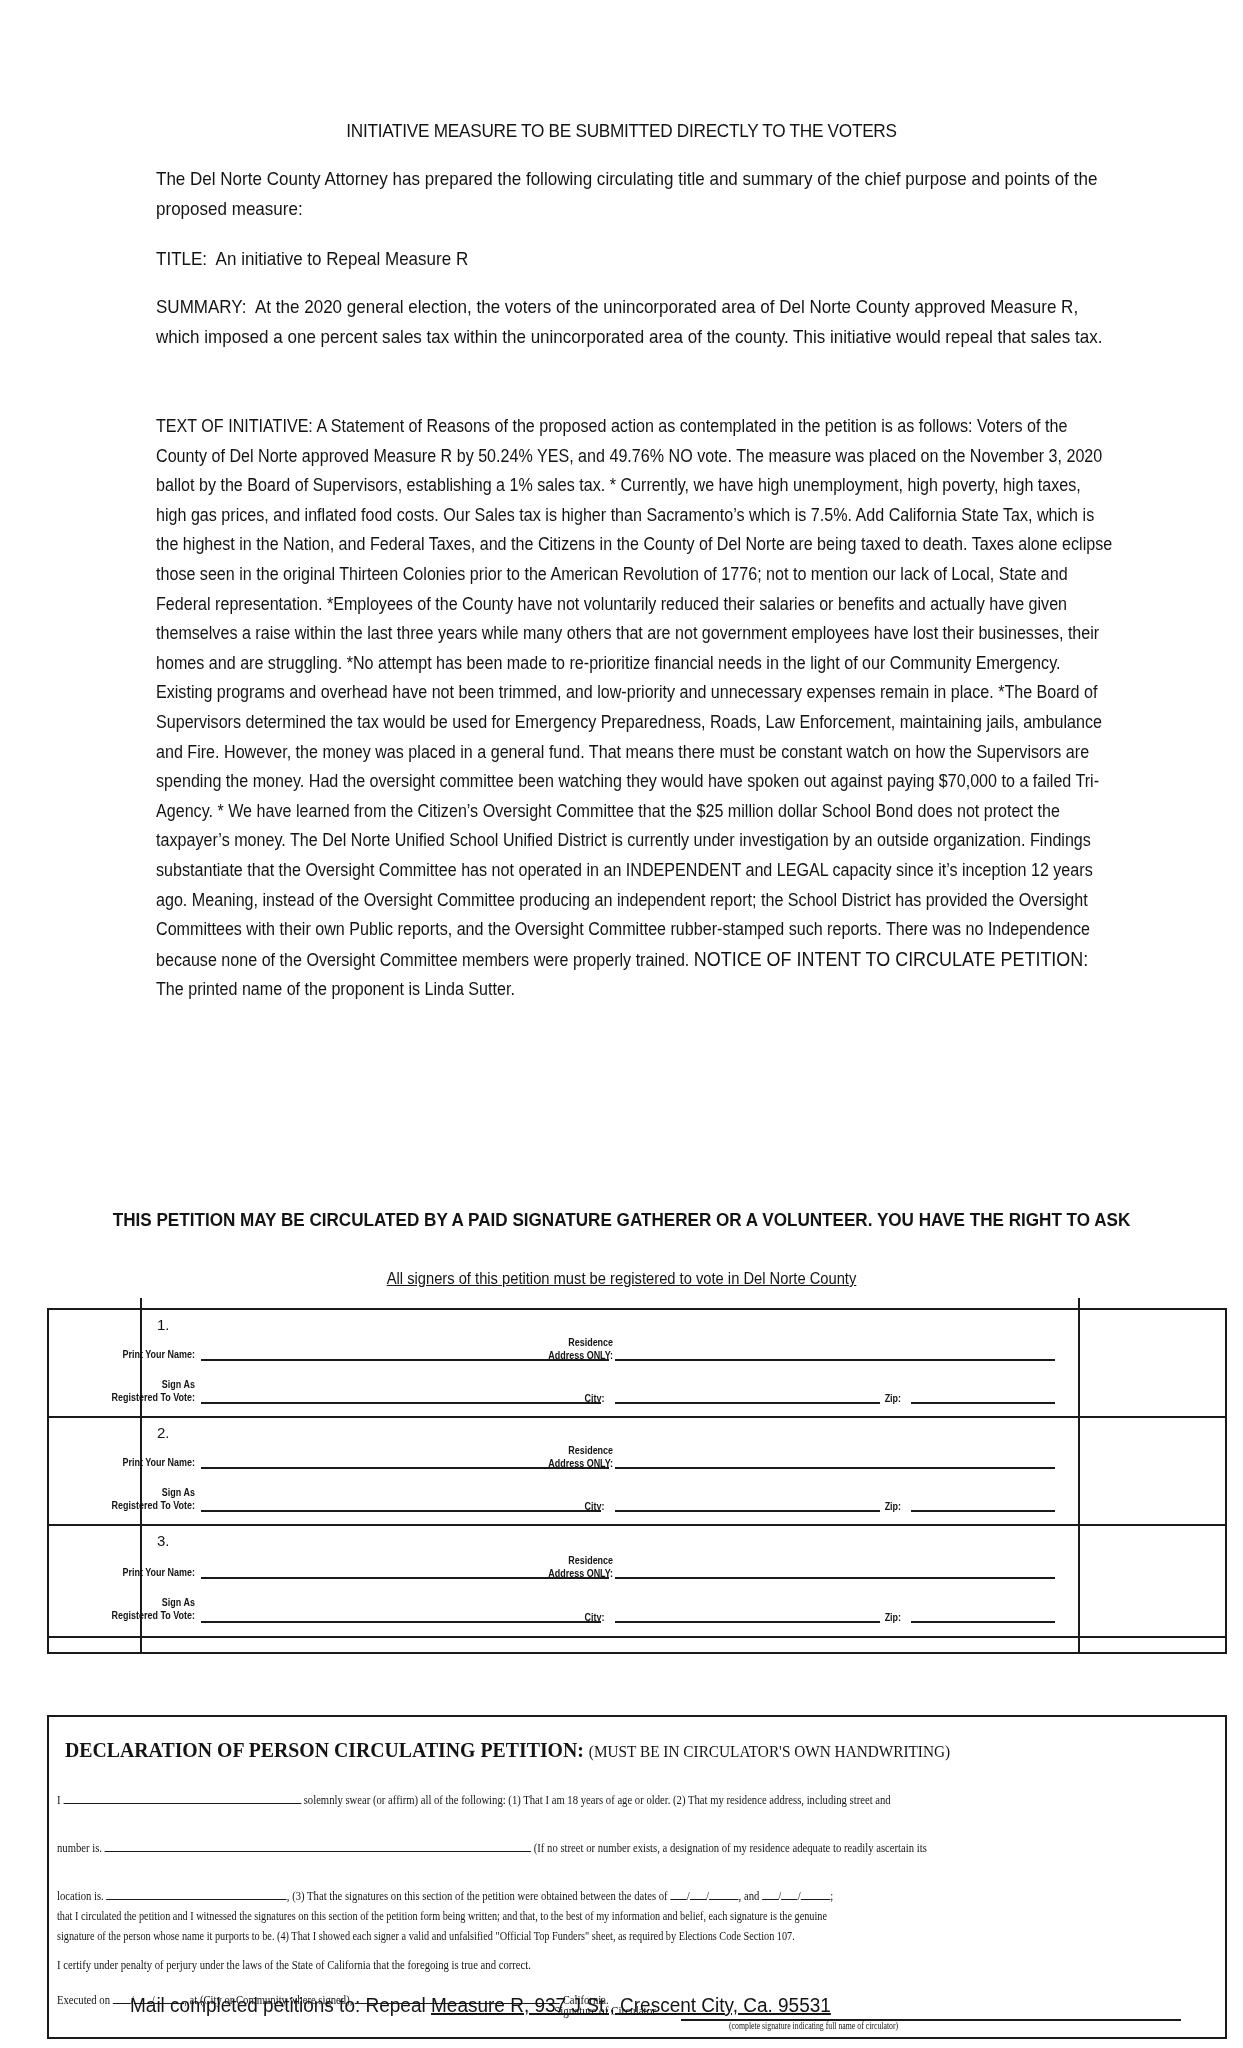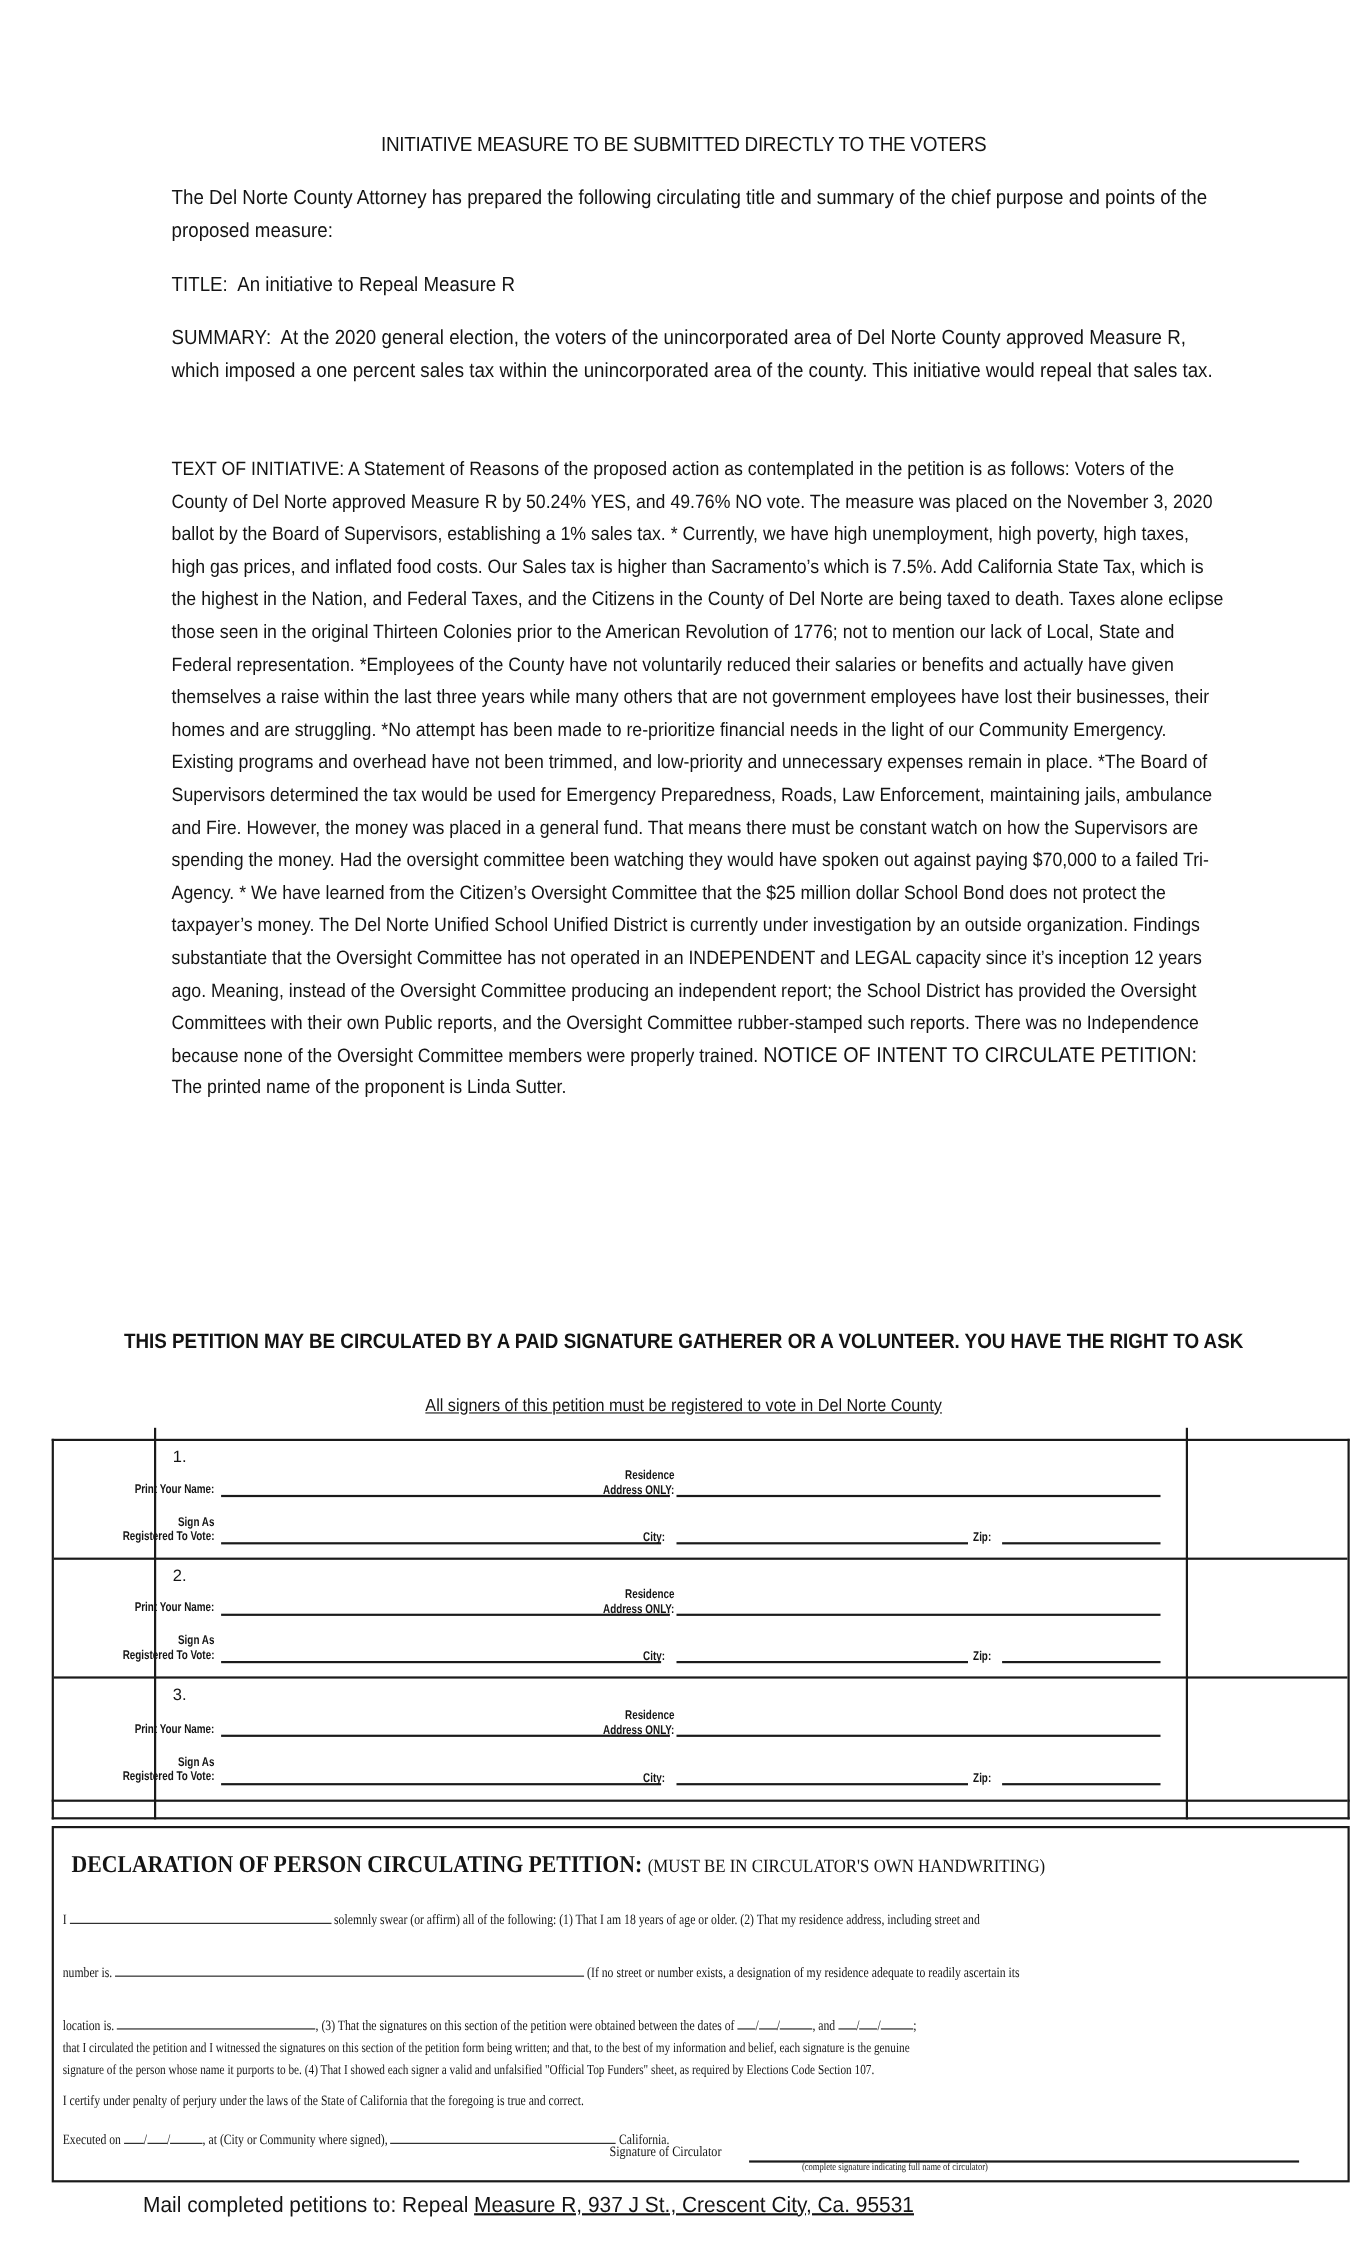--- a/index.html
+++ b/index.html
@@ -29,21 +29,21 @@
   .sig-row { position:absolute; left:0; width:100%; height:108px; border-bottom:2px solid #1a1a1a; box-sizing:border-box; }
   .vline { position:absolute; top:-12px; bottom:-16px; width:2px; background:#1a1a1a; }
   .rownum { position:absolute; left:108px; top:6px; font-size:15px; }
   .lbl { position:absolute; font-size:11.5px; font-weight:bold; line-height:13px; text-align:right;
     transform:scaleX(0.78); transform-origin:right center; white-space:nowrap; }
   .fline { position:absolute; height:1.5px; background:#1a1a1a; }
   #table-foot { position:absolute; left:47px; top:1636px; width:1180px; height:18px;
     border-left:2px solid #1a1a1a; border-right:2px solid #1a1a1a; border-bottom:2px solid #1a1a1a; box-sizing:border-box; }
 
   
-  #decl { position:absolute; left:47px; top:1660px; width:1180px; height:324px;
+  #decl { position:absolute; left:47px; top:1715px; width:1180px; height:324px;
     border:2px solid #1a1a1a; box-sizing:border-box; }
   #decl-title { position:absolute; left:16px; top:20px; font-size:22px; font-weight:bold; white-space:nowrap;
     transform:scaleX(0.9); transform-origin:left center; }
   #decl-title .sub { font-size:17px; font-weight:normal; }
   .dline { position:absolute; left:8px; font-size:13px; white-space:nowrap;
     transform:scaleX(0.82); transform-origin:left center; }
   .blank { display:inline-block; border-bottom:1.5px solid #1a1a1a; height:12px; vertical-align:baseline; }
 
   #mail { position:absolute; top:1994px; left:130px; font-size:20px; white-space:nowrap;
     transform:scaleX(0.95); transform-origin:left center; }

